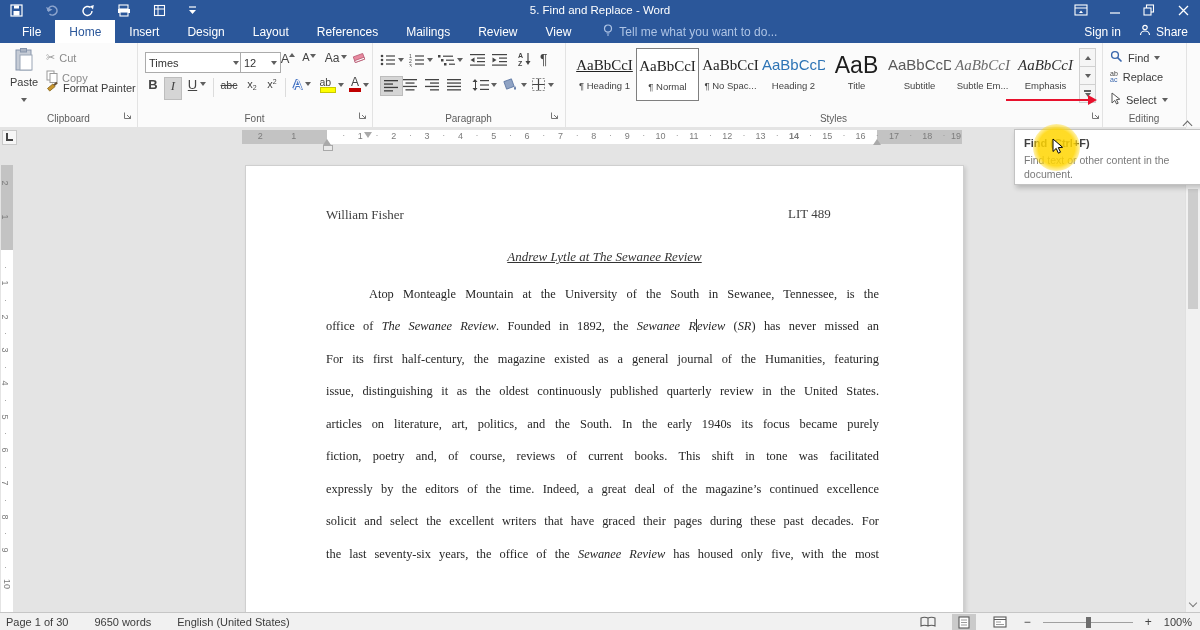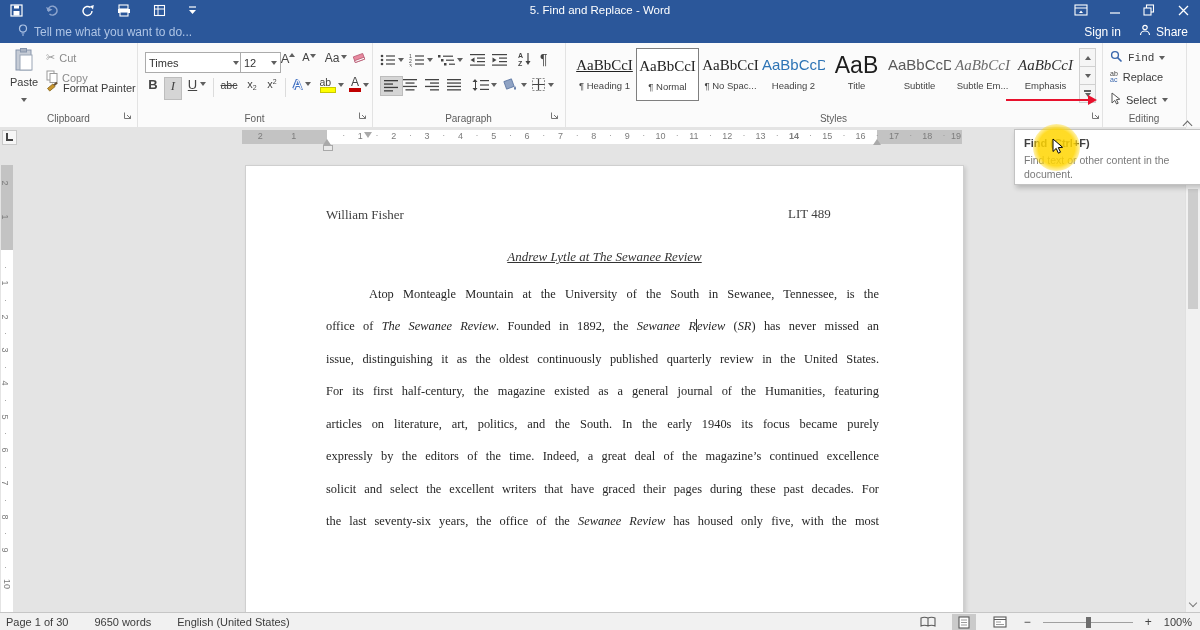--- a/index.html
+++ b/index.html
@@ -214,20 +214,31 @@
         </span>
       <span class="wc">
           <svg width="11" height="11">
             <path d="M1,1 L10,10 M10,1 L1,10" stroke="#fff" stroke-width="1.3"></path>
           </svg>
         </span>
     </div>
   </div>
 
   <div id="tabrow">
+    <div id="tabs">
+        <div class="tab">File</div>
+        <div class="tab active">Home</div>
+        <div class="tab">Insert</div>
+        <div class="tab">Design</div>
+        <div class="tab">Layout</div>
+        <div class="tab">References</div>
+        <div class="tab">Mailings</div>
+        <div class="tab">Review</div>
+        <div class="tab">View</div>
+      </div>
     <div id="tellme">
       <span><svg width="10" height="13">
             <circle cx="5" cy="4.5" r="3.5" fill="none" stroke="#aec4e5" stroke-width="1.2"></circle>
             <path d="M3.5,9 h3 M4,11 h2" stroke="#aec4e5" stroke-width="1.2"></path>
           </svg></span>
       <span>Tell me what you want to do...</span>
     </div>
     <div id="tabrow-right">
       <span>Sign in</span>
       <span id="share-btn">
@@ -557,21 +568,21 @@
           </div>
       </div>
       <div class="glabel">Styles</div>
       <span class="launcher" style="left:526px;"><svg width="9" height="9">
             <path d="M1.5,1.5 v6 M1.5,7.5 h6" stroke="#767676" fill="none"></path>
             <path d="M4,4 l3.5,3.5 M7.5,4.6 v2.9 h-2.9" stroke="#767676" fill="none"></path>
           </svg></span>
     </div>
 
     <div class="rgroup" id="g-edit">
-      <div class="ebtn" style="top:7px;font-family:Liberation Mono, monospace;">
+      <div class="ebtn" style="top:7px;">
         <span><svg width="13" height="13">
               <circle cx="5" cy="5" r="3.4" fill="none" stroke="#3a67ad" stroke-width="1.4"></circle>
               <path d="M7.6,7.6 L11.5,11.5" stroke="#3a67ad" stroke-width="1.6"></path>
             </svg></span>
         <span>Find</span>
         <span class="tdown"></span>
       </div>
       <div class="ebtn" style="top:28px;">
         <span style="display:inline-block;font-size:7px;line-height:6px;color:#444;">
             <span style="display:block;">ab</span>
@@ -673,23 +684,24 @@
         <span class="vtick" style="top: 401.825px;">·</span>
       </div>
 
     <div id="page">
       <div id="hdr-left">William Fisher</div>
       <div id="hdr-right">LIT 489</div>
       <div id="doc-title">Andrew Lytle at The Sewanee Review</div>
       <div id="doc-lines">
           <div class="line first"><span>Atop Monteagle Mountain at the University of the South in Sewanee, Tennessee, is the</span></div>
           <div class="line"><span>office of </span><em>The Sewanee Review</em><span>. Founded in 1892, the </span><em>Sewanee R</em><span class="caret"></span><em>eview</em><span> (</span><em>SR</em><span>) has never missed an</span></div>
+          <div class="line"><span>For its first half-century, the magazine existed as a general journal of the Humanities, featuring</span></div>
           <div class="line"><span>issue, distinguishing it as the oldest continuously published quarterly review in the United States.</span></div>
-          <div class="line"><span>For its first half-century, the magazine existed as a general journal of the Humanities, featuring</span></div>
           <div class="line"><span>articles on literature, art, politics, and the South. In the early 1940s its focus became purely</span></div>
+          <div class="line"><span>fiction, poetry and, of course, reviews of current books. This shift in tone was facilitated</span></div>
           <div class="line"><span>expressly by the editors of the time. Indeed, a great deal of the magazine’s continued excellence</span></div>
           <div class="line"><span>solicit and select the excellent writers that have graced their pages during these past decades. For</span></div>
           <div class="line"><span>the last seventy-six years, the office of the </span><em>Sewanee Review</em><span> has housed only five, with the most</span></div>
         </div>
     </div>
 
     <div id="scrollbar">
       <div id="scroll-thumb"></div>
       <div id="scroll-down">
           <span class="chevdn"></span>

